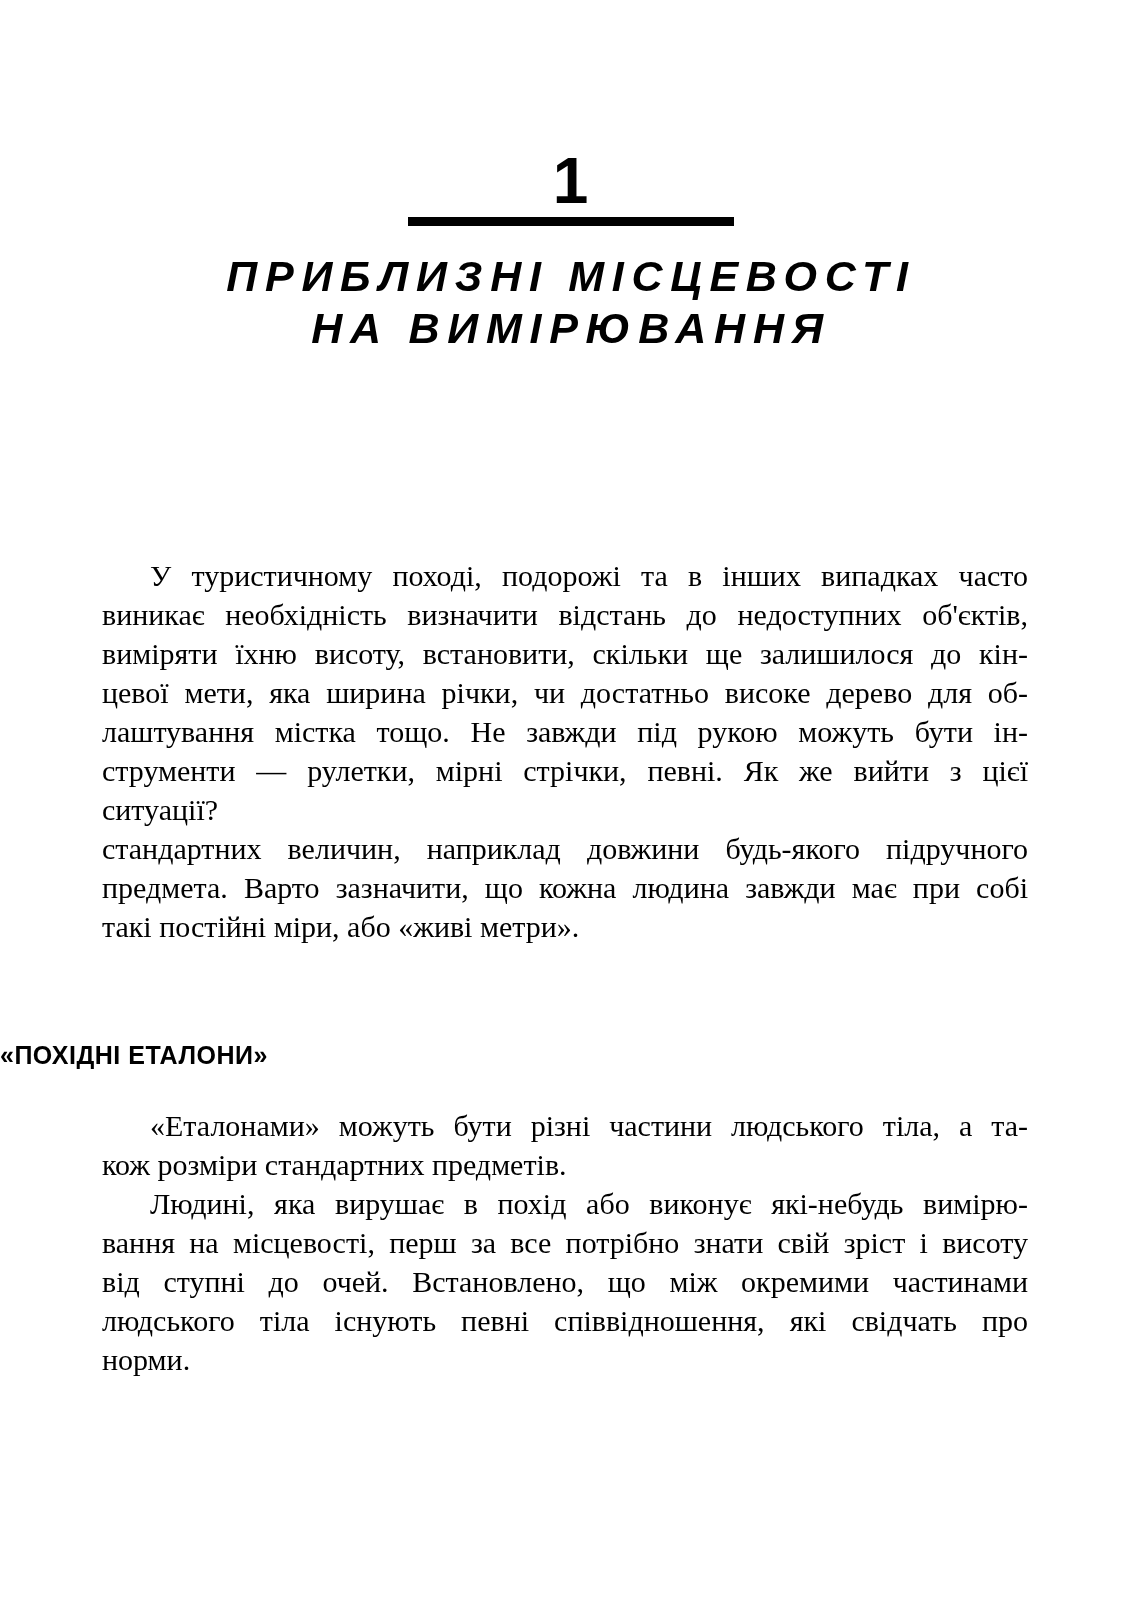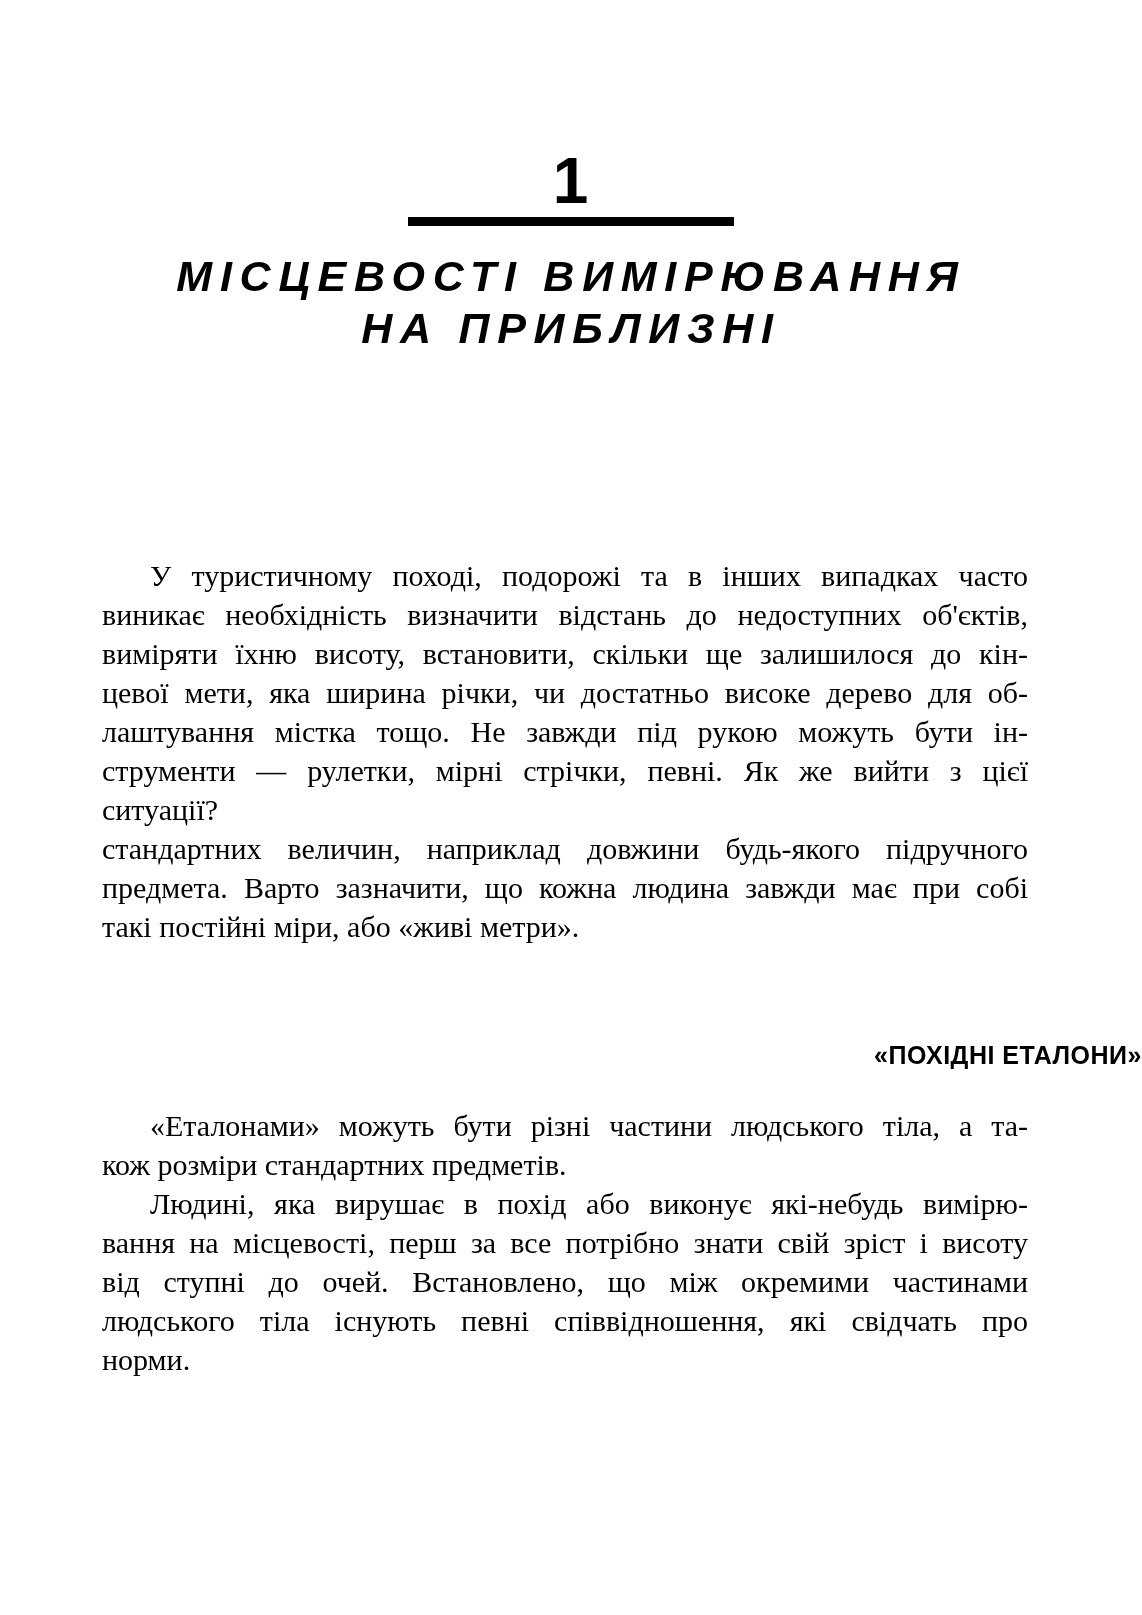--- a/index.html
+++ b/index.html
@@ -46,21 +46,21 @@
     line-height: 52px;
     letter-spacing: 0.18em;
     white-space: nowrap;
   }
   .chapter-title .title-line { display: block; }
   .section-heading {
     position: absolute;
     top: 1040px;
     left: 0;
     width: 100%;
-    text-align: right;
+    text-align: left;
     font-family: "Liberation Sans", "DejaVu Sans", sans-serif;
     font-weight: bold;
     font-size: 25px;
     line-height: 30px;
     letter-spacing: 0.5px;
   }
   .text-block {
     position: absolute;
     left: 102px;
     width: 926px;
@@ -82,22 +82,22 @@
 </head>
 <body>
 
 <div class="page">
 
   <div class="chapter-number">1</div>
 
   <div class="chapter-rule"></div>
 
   <h1 class="chapter-title" style="margin:0; font-weight:bold;">
-    <span class="title-line">МІСЦЕВОСТІ ВИМІРЮВАННЯ</span>
-    <span class="title-line">НА ПРИБЛИЗНІ</span>
+    <span class="title-line">ПРИБЛИЗНІ МІСЦЕВОСТІ</span>
+    <span class="title-line">НА ВИМІРЮВАННЯ</span>
   </h1>
 
   <div class="text-block intro">
       <div class="paragraph">
         <div class="line first">У туристичному поході, подорожі та в інших випадках часто</div>
         <div class="line">виникає необхідність визначити відстань до недоступних об'єктів,</div>
         <div class="line">виміряти їхню висоту, встановити, скільки ще залишилося до кін-</div>
         <div class="line">цевої мети, яка ширина річки, чи достатньо високе дерево для об-</div>
         <div class="line">лаштування містка тощо. Не завжди під рукою можуть бути ін-</div>
         <div class="line">струменти — рулетки, мірні стрічки, певні. Як же вийти з цієї</div>

